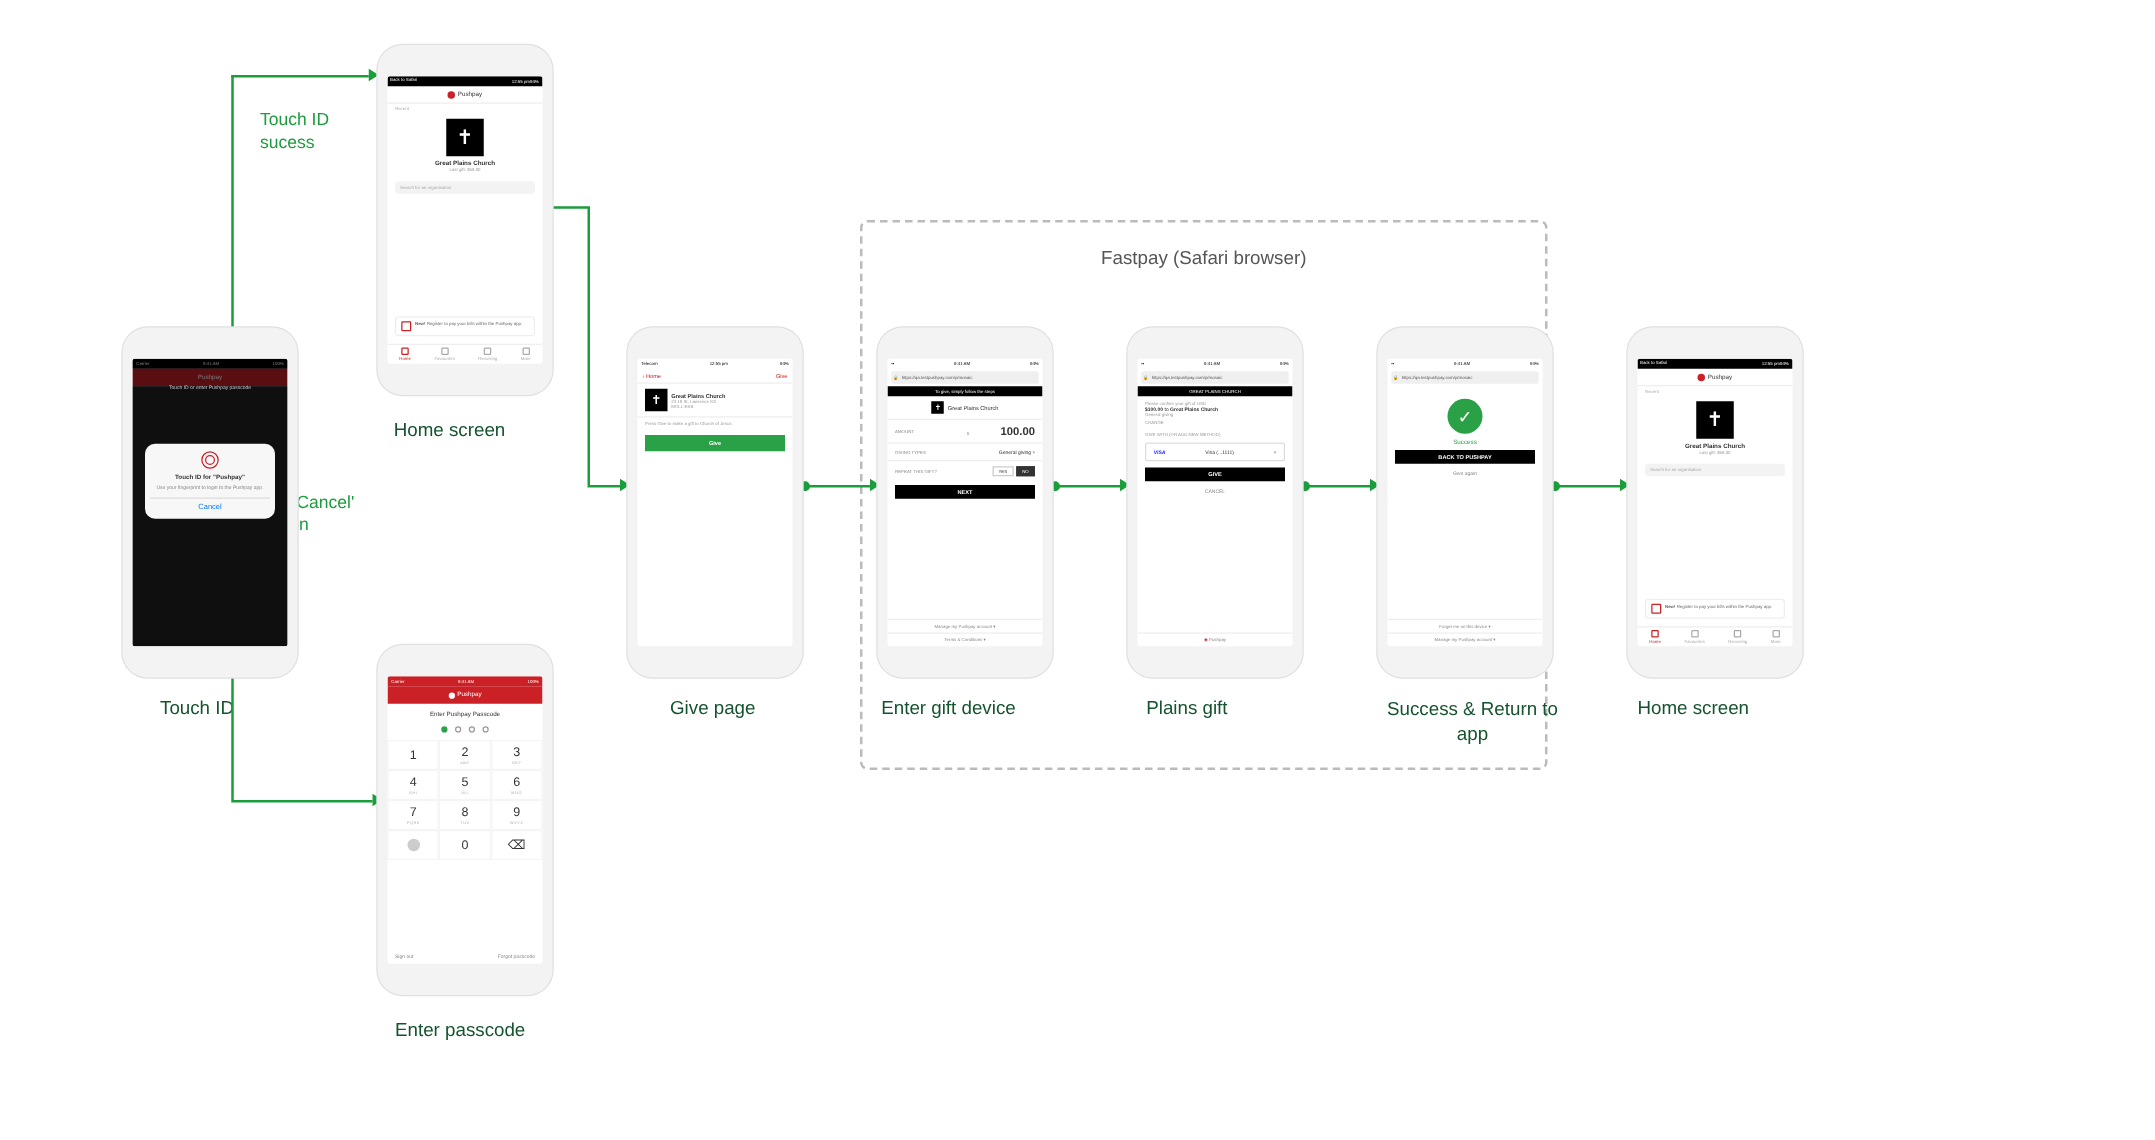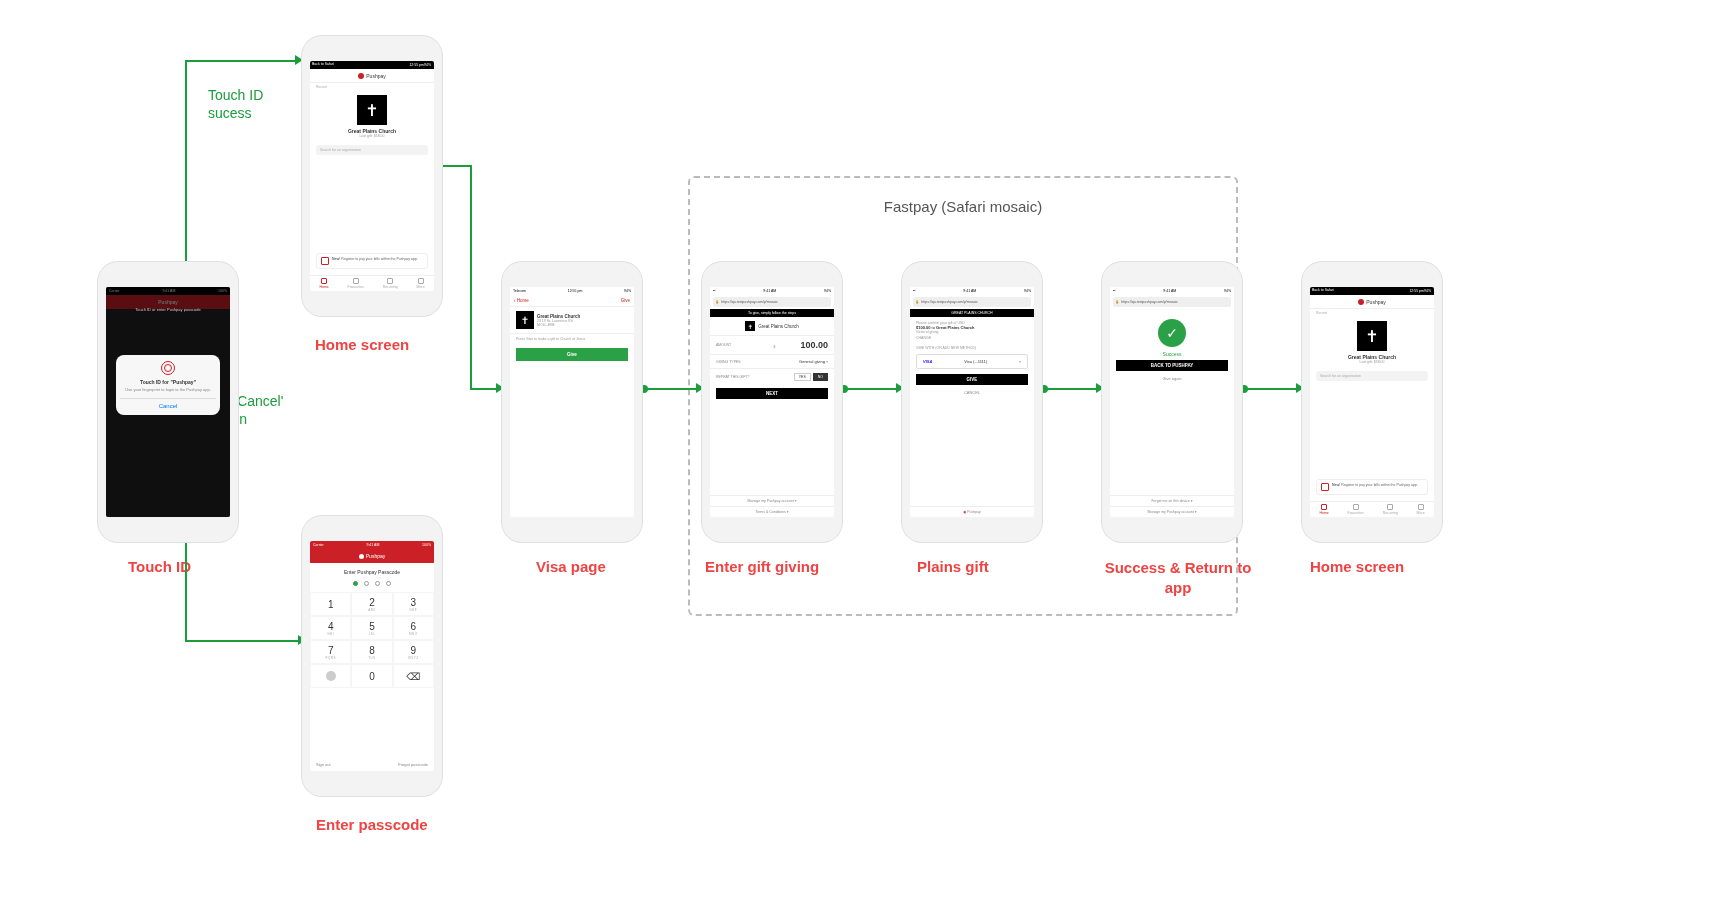--- a/index.html
+++ b/index.html
@@ -38,22 +38,22 @@
     align-items:center;
     justify-content:space-between;
     padding:0 3px;
     font-size:3.5px;
     color:#000;
   }
   .status-bar.dark { background:#000; color:#fff; }
   .caption {
     position: absolute;
     font-size: 15px;
-    font-weight: 700;
-    color: #ef4444;
+    font-weight: 400;
+    color: #14532d;
     text-align: center;
   }
   .flow-label {
     position: absolute;
     color: #1a9d3b;
     font-size: 14px;
     line-height: 1.3;
   }
   .group-box {
     position: absolute;
@@ -128,27 +128,27 @@
   .tid-modal .ttl{ font-weight:600; margin-bottom:2px;}
   .tid-modal .sub{ color:#888; font-size:4px; margin-bottom:6px;}
   .tid-modal .cancel{ color:#007aff; font-size:6px; border-top:1px solid #ddd; padding-top:4px;}
 
   .back-safari { position:absolute; left:2px; top:1px; font-size:3.5px; color:#fff;}
 </style>
 </head>
 <body>
 
 <div class="group-box" style="left:688px; top:176px; width:550px; height:440px;"></div>
-<div class="group-title" style="left:688px; top:198px; width:550px;">Fastpay (Safari mosaic)</div>
+<div class="group-title" style="left:688px; top:198px; width:550px;">Fastpay (Safari browser)</div>
 
 <div class="caption" style="left:128px; top:558px;">Touch ID</div>
 <div class="caption" style="left:315px; top:336px;">Home screen</div>
 <div class="caption" style="left:316px; top:816px;">Enter passcode</div>
-<div class="caption" style="left:536px; top:558px;">Visa page</div>
-<div class="caption" style="left:705px; top:558px;">Enter gift giving</div>
+<div class="caption" style="left:536px; top:558px;">Give page</div>
+<div class="caption" style="left:705px; top:558px;">Enter gift device</div>
 <div class="caption" style="left:917px; top:558px;">Plains gift</div>
 <div class="caption" style="left:1098px; top:558px; width:160px; line-height:1.35;">Success &amp; Return to app</div>
 <div class="caption" style="left:1310px; top:558px;">Home screen</div>
 
 <div class="flow-label" style="left:208px; top:86px; white-space:pre-line;">Touch ID
 sucess</div>
 <div class="flow-label" style="left:208px; top:392px; white-space:pre-line;">Tap 'Cancel'
 button</div>
 
 <div class="arrow-dot" style="left:182px; top:348px;"></div>

